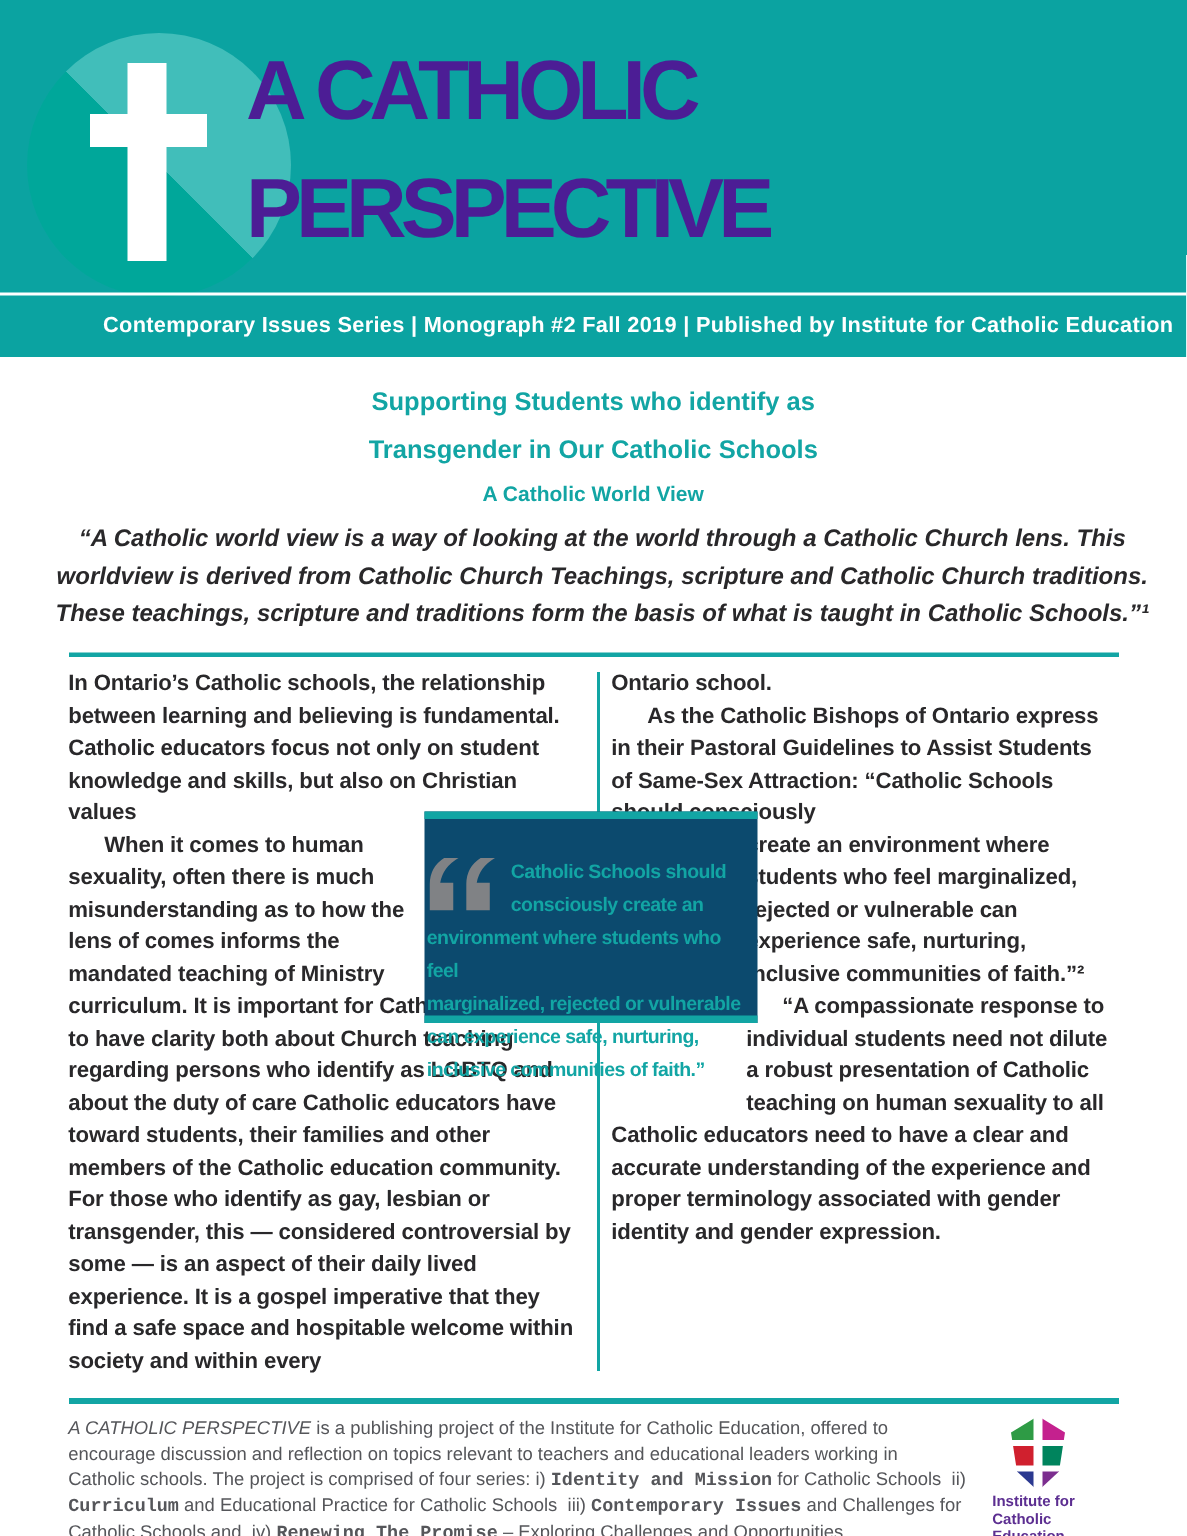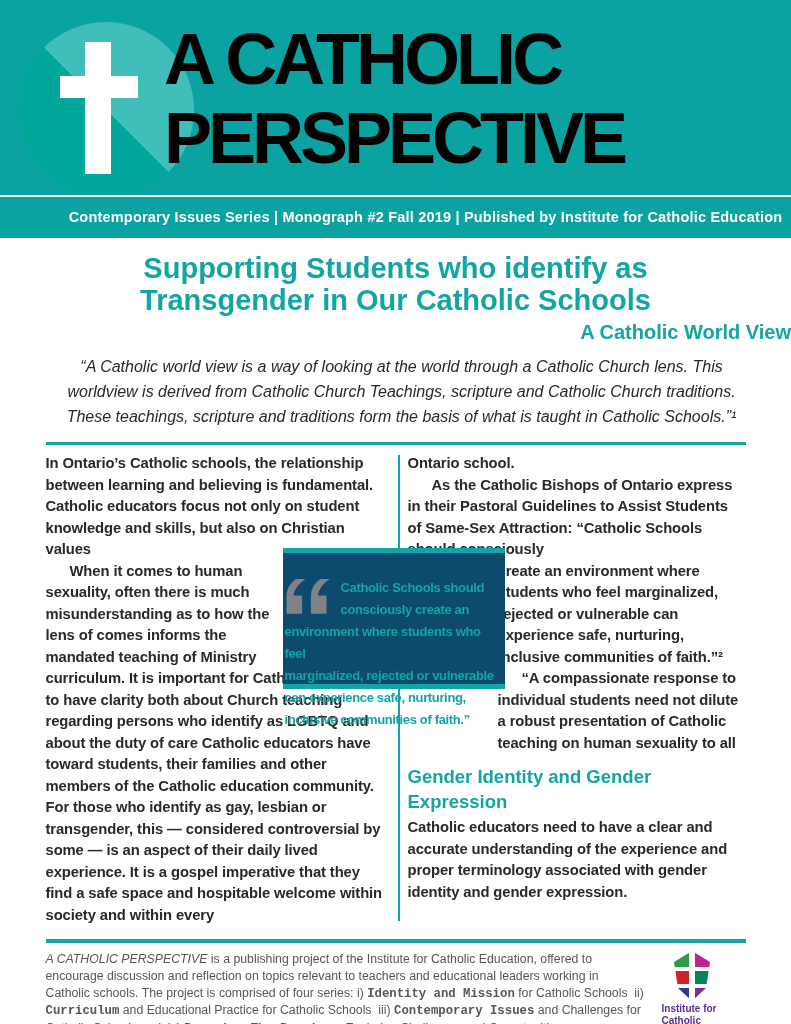--- a/index.html
+++ b/index.html
@@ -7,31 +7,31 @@
   body { font-family:"Liberation Sans","DejaVu Sans",sans-serif; }
   .page { position:relative; width:791px; height:1024px; margin:0 auto; background:#fff; overflow:hidden; }
 
   
   .masthead { position:relative; width:100%; height:238px; background:var(--header-bg,#0BA3A1); overflow:hidden; }
   .circle-decoration { position:absolute; left:18px; top:22px; width:176px; height:176px; border-radius:50%;
     background:linear-gradient(225deg, var(--circle-light,#41BEBA) 50%, var(--circle-shadow,#00A79A) 50%); }
   .cross { position:absolute; left:0; top:0; width:238px; height:238px; }
   .cross .v { position:absolute; left:85px; top:42px; width:26px; height:132px; background:#fff; }
   .cross .h { position:absolute; left:60px; top:76px; width:78px; height:22px; background:#fff; }
-  .masthead-title { position:absolute; left:164px; top:20px; color:#000000; font-weight:bold;
-    font-size:72px; line-height:79px; letter-spacing:-4px; white-space:pre-line; }
+  .masthead-title { position:absolute; left:164px; top:20px; color:#4c1d95; font-weight:bold;
+    font-size:56px; line-height:79px; letter-spacing:-4px; white-space:pre-line; }
   .white-rule { position:absolute; left:0; top:195px; width:100%; height:2px; background:#fff; }
   .series-bar { position:absolute; left:0; top:197px; width:100%; height:41px; line-height:41px;
     text-align:center; color:#fff; font-weight:bold; font-size:14.5px; letter-spacing:0.2px;margin-left:30px; }
 
   
   .page-title { margin-top:14px; text-align:center; color:var(--accent,#12A5A4); font-weight:bold;
-    font-size:29px; line-height:32px; white-space:pre-line; }
-  .subtitle { margin-top:5px; text-align:right; color:var(--accent,#12A5A4); font-weight:bold; font-size:20px; }
-  .intro-quote { margin-top:10px; text-align:center; color:var(--body-text,#29282A); font-weight:normal;
+    font-size:17px; line-height:32px; white-space:pre-line; }
+  .subtitle { margin-top:5px; text-align:center; color:var(--accent,#12A5A4); font-weight:bold; font-size:14px; }
+  .intro-quote { margin-top:10px; text-align:center; color:var(--body-text,#29282A); font-weight:bold;
     font-style:italic; font-size:16px; line-height:25px; white-space:pre-line;margin-left:12px; }
   .rule { width:700px; margin-left:auto; margin-right:auto; background:var(--accent,#12A5A4); }
   .top-rule { margin-top:13px; height:3px; }
 
   
   .columns { position:relative; width:700px; margin:8px auto 0; height:470px;
     color:var(--body-text,#29282A); font-size:14.8px; line-height:21.5px; letter-spacing:-0.1px; }
   .columns p { margin:0;font-weight:bold; }
   .col-left  { position:absolute; left:0; top:0; width:342px; }
   .col-right { position:absolute; left:362px; top:0; width:338px; }
@@ -100,21 +100,20 @@
         <p>curriculum. It is important for Catholic educators to have clarity both about Church teaching regarding persons who identify as LGBTQ and about the duty of care Catholic educators have toward students, their families and other members of the Catholic education community. For those who identify as gay, lesbian or transgender, this — considered controversial by some — is an aspect of their daily lived experience. It is a gospel imperative that they find a safe space and hospitable welcome within society and within every</p>
       </div>
 
       <div class="col-right">
         <p>Ontario school.</p>
         <p class="indent">As the Catholic Bishops of Ontario express in their Pastoral Guidelines to Assist Students of Same-Sex Attraction: “Catholic Schools should consciously</p>
         <div class="narrow-right">
           <p>create an environment where students who feel marginalized, rejected or vulnerable can experience safe, nurturing, inclusive communities of faith.”²</p>
           <p class="indent">“A compassionate response to individual students need not dilute a robust presentation of Catholic teaching on human sexuality to all</p>
         </div>
-        <h3 class="section-heading">Gender Identity and Gender Expression</h3>
         <p>Catholic educators need to have a clear and accurate understanding of the experience and proper terminology associated with gender identity and gender expression.</p>
       </div>
 
       <aside class="pull-quote">
         <svg class="quote-icon" viewBox="0 0 54 46" aria-hidden="true">
           <path d="M22 0 L11 0 Q0 7 0 20 L0 40 L18 40 L18 19 L8 19 Q10 7 22 0 Z"></path>
           <path d="M50 0 L39 0 Q28 7 28 20 L28 40 L46 40 L46 19 L36 19 Q38 7 50 0 Z"></path>
         </svg>
         <div class="pull-quote-text">Catholic Schools should
 consciously create an

